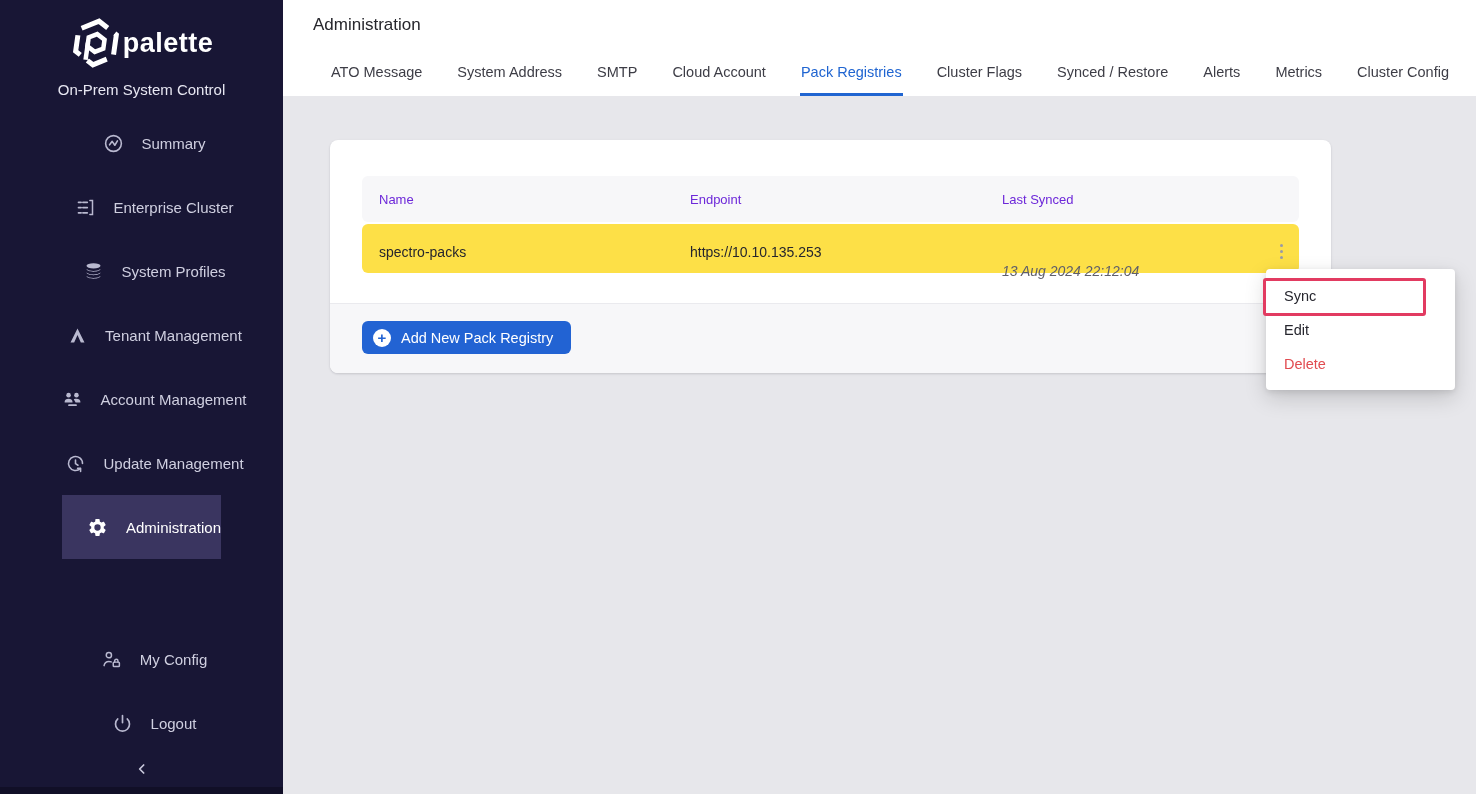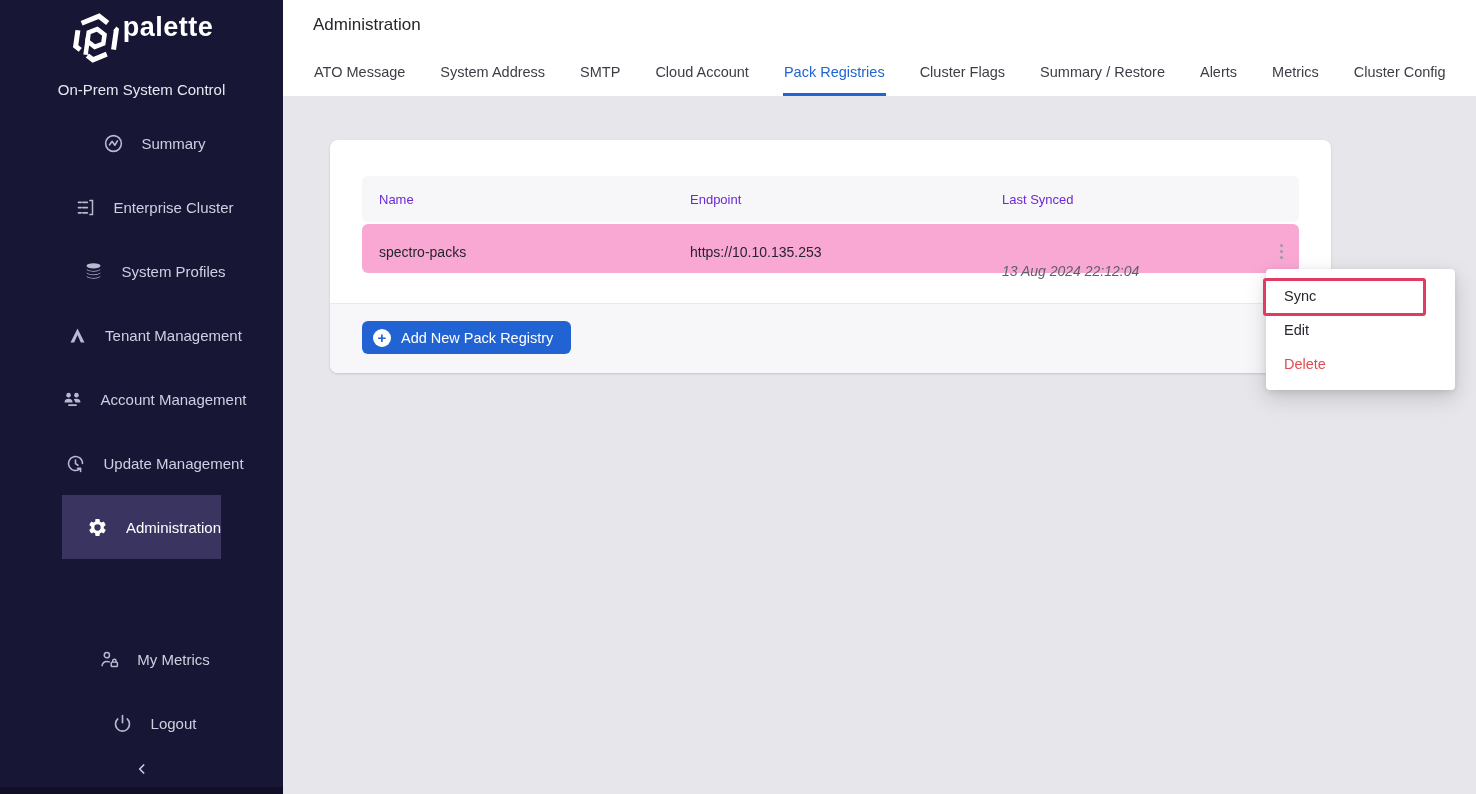--- a/index.html
+++ b/index.html
@@ -2,48 +2,48 @@
 <html><head>
 <meta charset="utf-8">
 <style>
   * { margin:0; padding:0; box-sizing:border-box; }
   html,body { width:1476px; height:794px; overflow:hidden; font-family:"Liberation Sans",sans-serif; background:#e7e7eb; }
   .app { display:flex; width:1476px; height:794px; }
 
   
   .sidebar { width:283px; height:794px; background:#181635; display:flex; flex-direction:column; flex-shrink:0; }
   .logo-area { padding-top:12px; height:111px; display:flex; flex-direction:column; align-items:center; }
-  .logo-row { display:flex; gap:1px; height:62px; }
+  .logo-row { display:flex; align-items:center; gap:1px; height:62px; }
   .logo-mark svg { display:block; transform:rotate(8deg); }
   .logo-text { color:#ffffff; font-size:27px; font-weight:700; letter-spacing:.5px; }
   .logo-subtitle { margin-top:7px; color:#e7e7f2; font-size:15px; }
   .nav { display:flex; flex-direction:column;align-items:center; }
   .nav-item { height:64px; display:flex; align-items:center; padding-left:25px; gap:17px; color:#cfcfe0; font-size:15px; cursor:pointer; }
   .nav-item .nav-icon { width:22px; height:22px; display:flex; align-items:center; justify-content:center; color:#b9b9d0; }
   .nav-item.active { background:#3a3560; color:#ffffff; font-weight:500; }
   .nav-item.active .nav-icon { color:#ffffff; }
   .sidebar-spacer { flex:1; }
   .collapse-bar { height:32px; display:flex; align-items:center; justify-content:center; cursor:pointer; color:#c9c9dc; }
   .sidebar-bottom-strip { height:7px; background:#110f27; }
 
   
   .main { flex:1; display:flex; flex-direction:column; position:relative; }
   .topbar { height:96px; background:#ffffff; display:flex; flex-direction:column; justify-content:space-between; }
   .page-title { padding:15px 0 0 30px; font-size:17px; font-weight:500; color:#26262c; }
-  .tabs { display:flex; gap:33px; padding-left:30px; }
+  .tabs { display:flex; gap:33px; padding-left:47px; }
   .tab { padding:8px 1px 13px; font-size:14.5px; color:#3d3d46; cursor:pointer; border-bottom:3px solid transparent; white-space:nowrap; }
   .tab.active { color:#2065d1; font-weight:500; border-bottom-color:#2065d1; }
 
   .content { flex:1; background:#e7e7eb; padding:44px 0 0 47px; position:relative; }
   .card { width:1001px; background:#ffffff; border-radius:8px; box-shadow:0 1px 3px rgba(16,24,40,.10), 0 1px 2px rgba(16,24,40,.06); }
   .table-wrap { padding:36px 32px 30px; }
   .thead, .trow { display:grid; grid-template-columns:328px 312px 1fr 36px; align-items:center; }
   .thead { background:#f7f7f9; height:46px; border-radius:6px; margin-bottom:2px; color:#6d28d9; font-size:13px; }
   .th-name, .td-name { padding-left:17px; }
-  .trow { background:#f9a8d4; height:49px; border-radius:6px; font-size:14px; color:#25252d; cursor:default; }
+  .trow { background:#fde047; height:49px; border-radius:6px; font-size:14px; color:#25252d; cursor:default; }
   .td-synced { font-style:italic; color:#5f5f6a;margin-top:39px; }
   .kebab { display:flex; flex-direction:column; align-items:center; gap:3px; cursor:pointer; padding:6px 10px; }
   .kebab i { width:3px; height:3px; border-radius:50%; background:#9a9aa6; }
   .card-footer { background:#f7f7f9; border-top:1px solid #eaeaee; padding:17px 32px 19px; border-radius:0 0 8px 8px; }
   .add-btn { display:inline-flex; align-items:center; gap:10px; background:#2263d3; color:#ffffff; border:none; border-radius:6px; height:33px; padding:0 18px 0 11px; font-size:14.5px; font-weight:500; font-family:"Liberation Sans",sans-serif; cursor:pointer; }
   .plus-circle { width:18px; height:18px; border-radius:50%; background:#ffffff; color:#2263d3; display:flex; align-items:center; justify-content:center; font-size:15px; font-weight:700; line-height:0; }
 
   
   .context-menu { position:absolute; left:983px; top:269px; width:189px; background:#ffffff; border-radius:4px; padding:10px 0 9px; box-shadow:0 8px 22px rgba(0,0,0,.16), 0 2px 6px rgba(0,0,0,.10); z-index:10; }
   .menu-item { height:34px; line-height:34px; padding-left:18px; font-size:14.5px; color:#26262e; cursor:pointer; }
@@ -145,21 +145,21 @@
     <nav class="nav">
       <div class="nav-item">
         <span class="nav-icon">
           <svg width="21" height="21" viewBox="0 0 24 24" fill="none" stroke="currentColor" stroke-width="1.7" stroke-linecap="round" stroke-linejoin="round">
               <circle cx="9" cy="7" r="3"></circle>
               <path d="M3.5 19c.5-2.9 2.7-4.8 5.5-4.8 1 0 1.9.2 2.7.6"></path>
               <rect x="14" y="15" width="7" height="5" rx="1"></rect>
               <path d="M15.6 15v-1.4a1.9 1.9 0 0 1 3.8 0V15"></path>
             </svg>
         </span>
-        <span class="nav-label">My Metrics</span>
+        <span class="nav-label">My Config</span>
       </div>
       <div class="nav-item">
         <span class="nav-icon">
           <svg width="21" height="21" viewBox="0 0 24 24" fill="none" stroke="currentColor" stroke-width="1.9" stroke-linecap="round">
               <path d="M12 3v8"></path>
               <path d="M6.6 6.8a8 8 0 1 0 10.8 0"></path>
             </svg>
         </span>
         <span class="nav-label">Logout</span>
       </div>
@@ -179,21 +179,21 @@
 
     <header class="topbar">
       <div class="page-title">Administration</div>
       <div class="tabs">
         <div class="tab">ATO Message</div>
         <div class="tab">System Address</div>
         <div class="tab">SMTP</div>
         <div class="tab">Cloud Account</div>
         <div class="tab active">Pack Registries</div>
         <div class="tab">Cluster Flags</div>
-        <div class="tab">Summary / Restore</div>
+        <div class="tab">Synced / Restore</div>
         <div class="tab">Alerts</div>
         <div class="tab">Metrics</div>
         <div class="tab">Cluster Config</div>
       </div>
     </header>
 
     <div class="content">
       <section class="card">
         <div class="table-wrap">
           <div class="thead">

